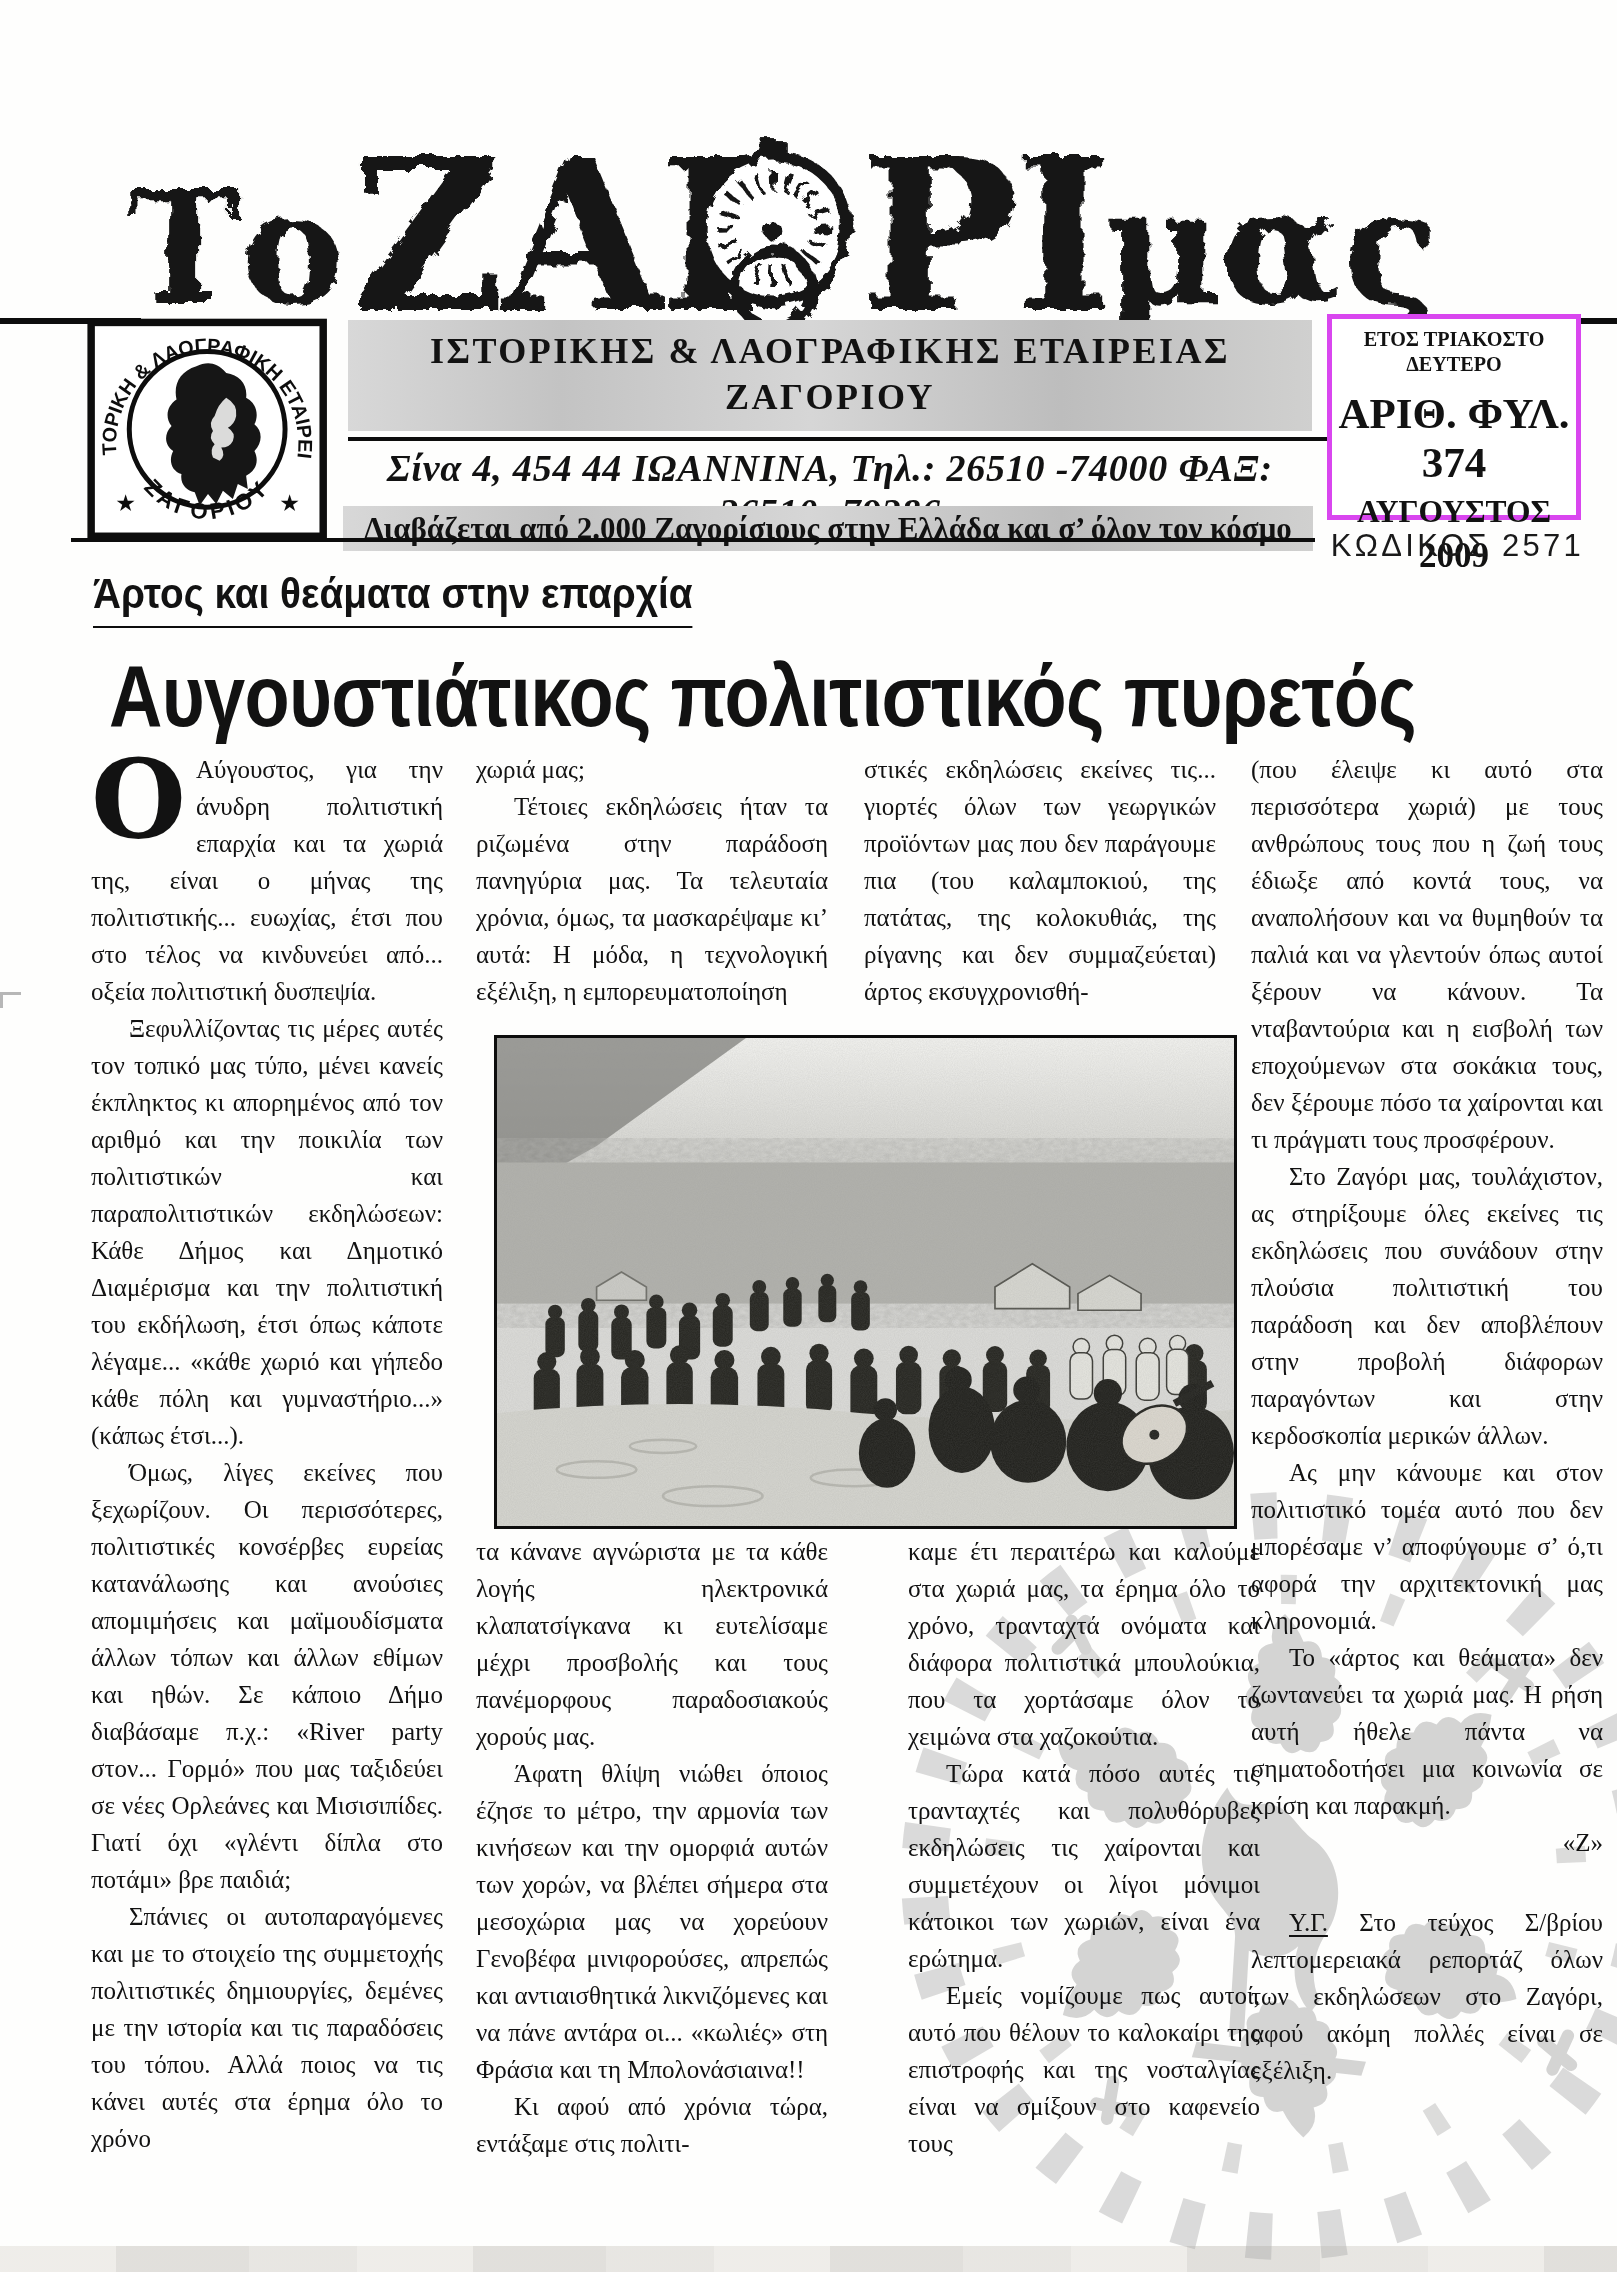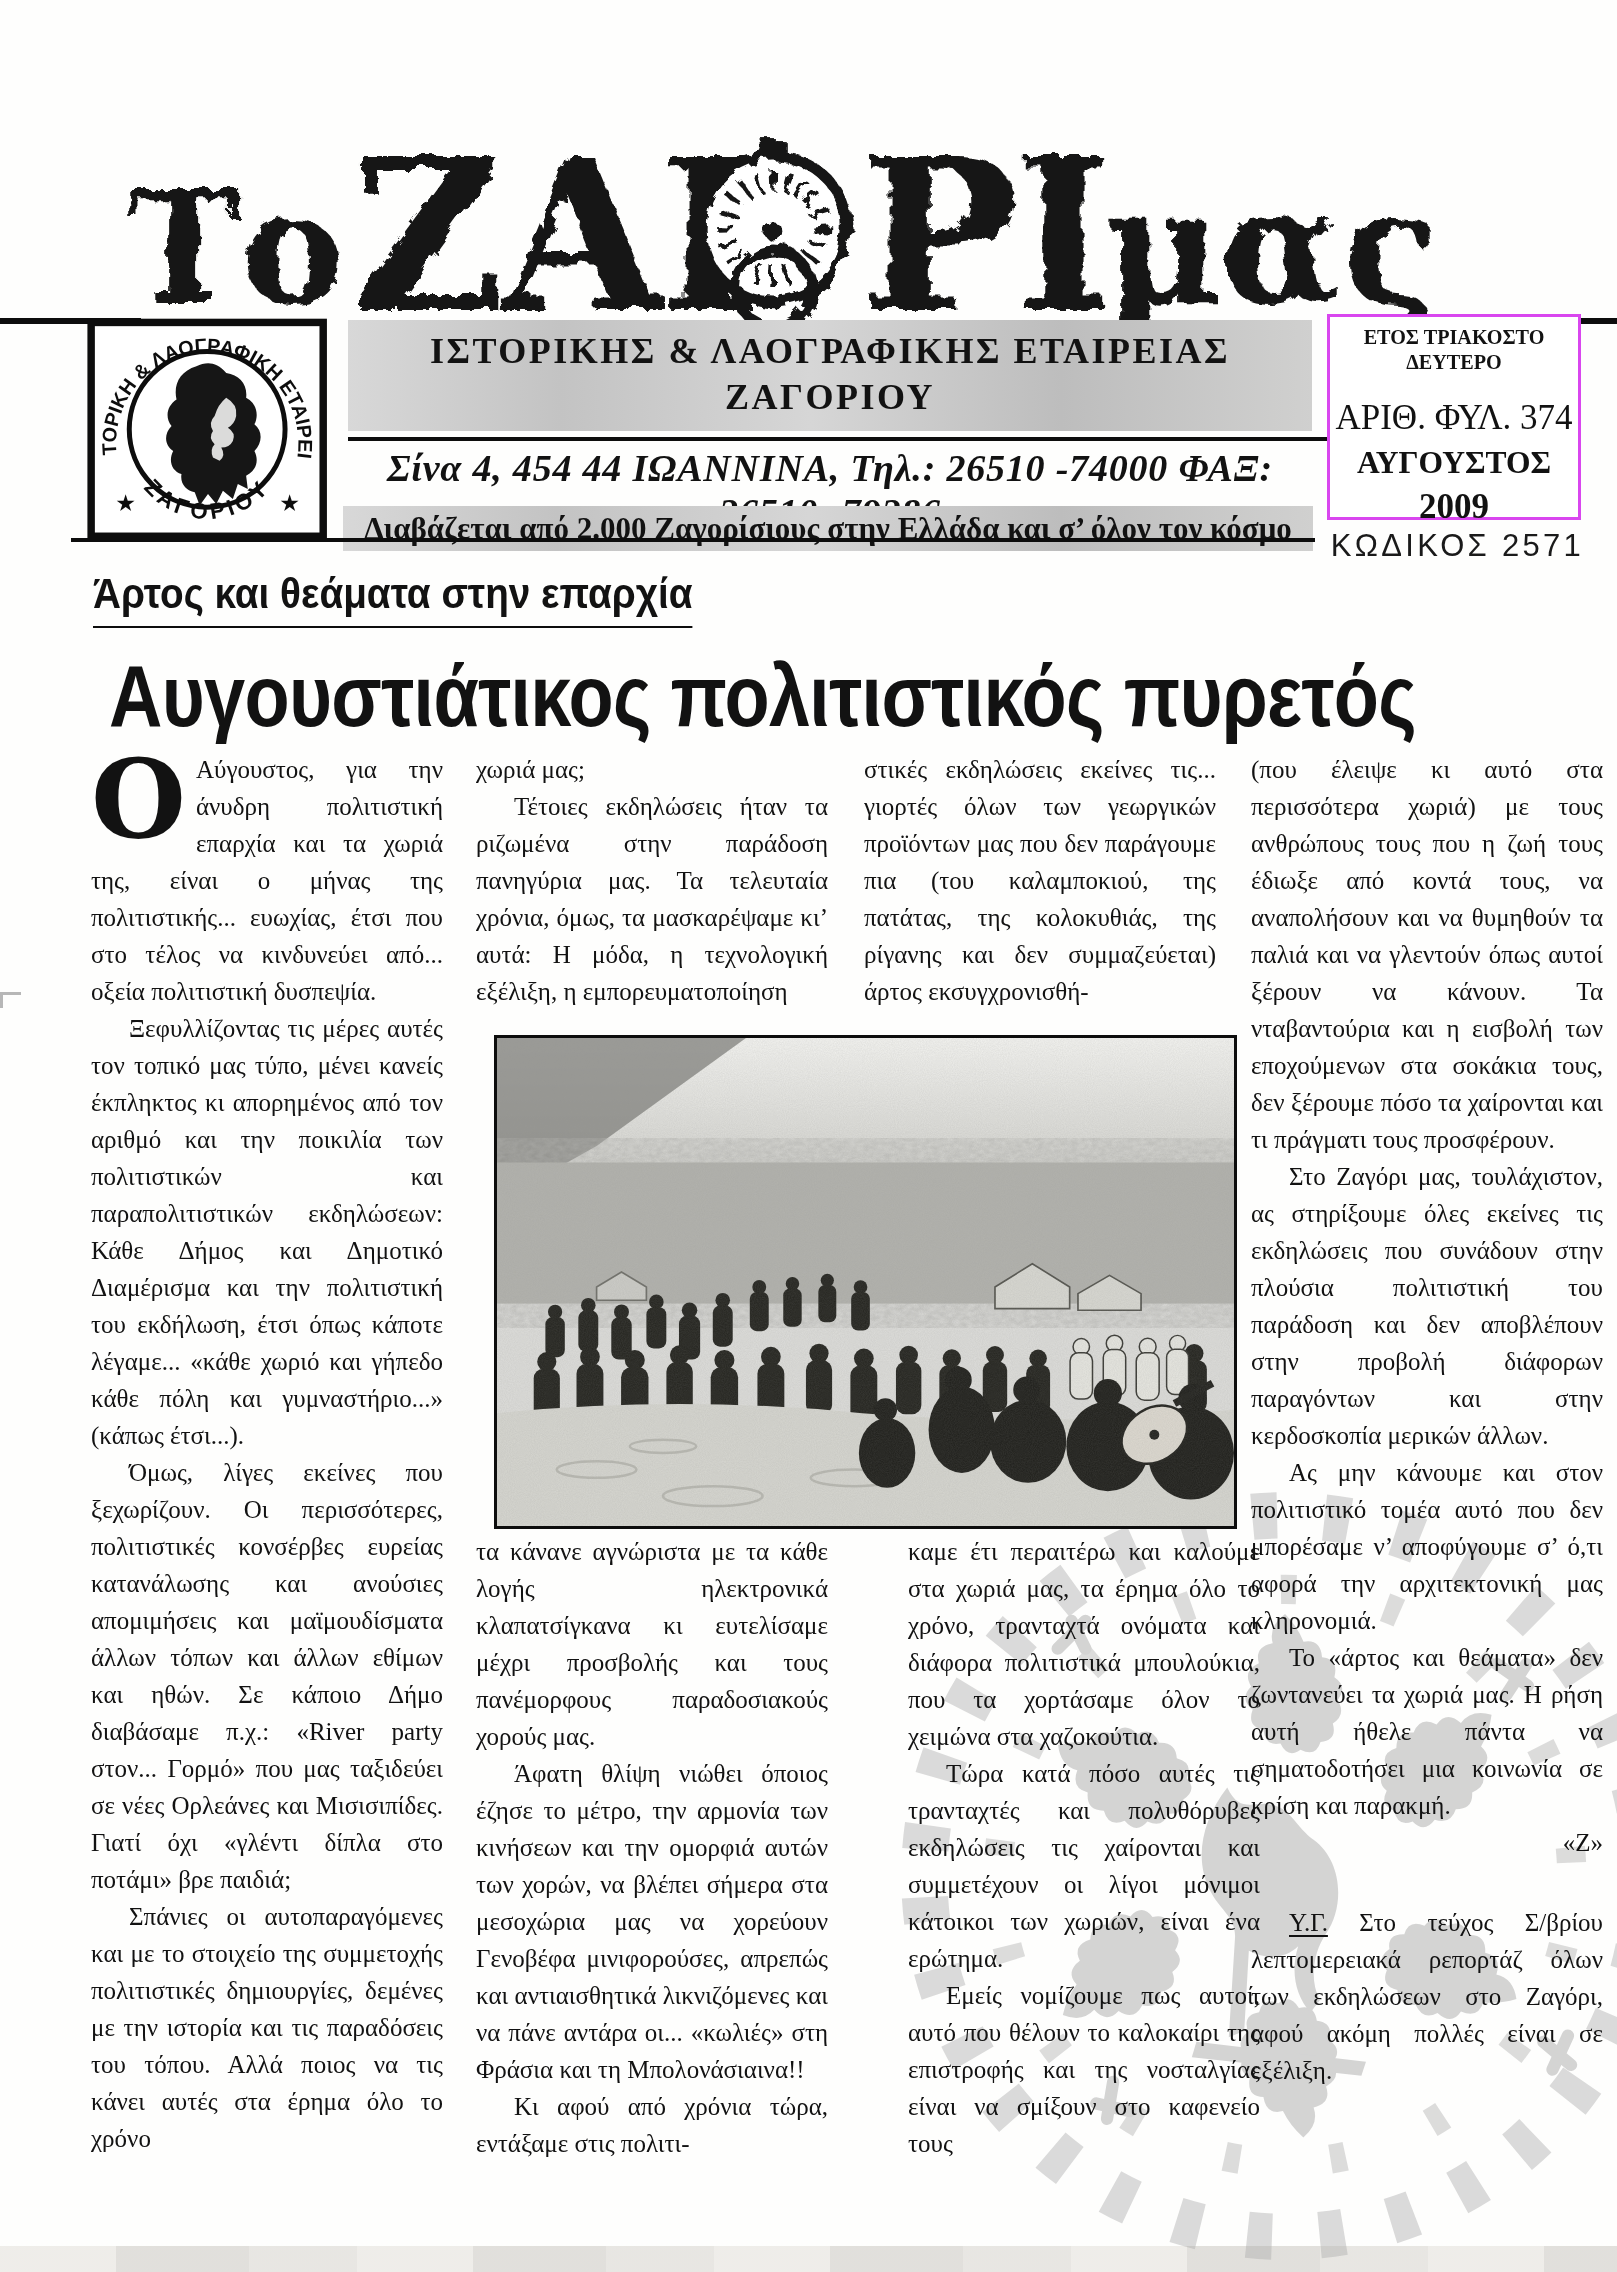--- a/index.html
+++ b/index.html
@@ -15,23 +15,23 @@
   .bar1{height:111px;text-align:center;padding-top:8.3px;box-sizing:border-box;}
   .bar1 .l1{font-size:38px;font-weight:bold;letter-spacing:18px;line-height:48px;}
   .bar1 .l2{font-size:36px;font-weight:bold;letter-spacing:2.5px;line-height:46px;}
   .center-rule{position:absolute;left:348px;top:437px;width:989px;height:4.1px;background:#0d0d0d;}
   .addr{position:absolute;left:348px;top:446px;width:964px;text-align:center;
         font-size:38px;font-weight:bold;font-style:italic;letter-spacing:0.8px;}
   .bar2{position:absolute;left:343px;top:506px;width:970px;height:45px;
         text-align:center;font-size:31px;font-weight:bold;line-height:45px;}
   .long-rule{position:absolute;left:71px;top:538px;width:1244px;height:4.1px;background:#0d0d0d;}
   .issue-box{position:absolute;left:1327px;top:314px;width:254px;height:206px;
-             border:3px solid #d946ef;box-sizing:border-box;text-align:center;background:#fff;}
+             border:5px solid #d946ef;box-sizing:border-box;text-align:center;background:#fff;}
   .issue-box .i1{font-size:21px;font-weight:bold;letter-spacing:0px;margin-top:8.3px;transform:scaleX(.96);}
-  .issue-box .i2{font-size:35px;font-weight:normal;margin-top:23px;}
+  .issue-box .i2{font-size:43px;font-weight:bold;margin-top:12px;}
   .issue-box .i3{font-size:31.5px;font-weight:bold;margin-top:6.6px;}
   .issue-box .i4{font-size:35px;font-weight:bold;margin-top:6.6px;}
   .kodikos{position:absolute;left:1325px;top:528px;width:265px;text-align:center;
            font-family:"Liberation Sans",sans-serif;font-size:31px;letter-spacing:3.3px;color:#1a1a1a;}
 
   
   .kicker{position:absolute;left:93px;top:569px;font-family:"Liberation Sans",sans-serif;
           font-weight:bold;font-size:43px;white-space:nowrap;transform:scaleX(.9);transform-origin:left;
           border-bottom:2.5px solid #0d0d0d;padding-bottom:8.3px;letter-spacing:0px;}
   .headline{position:absolute;left:109px;top:645px;font-family:"Liberation Sans",sans-serif;

